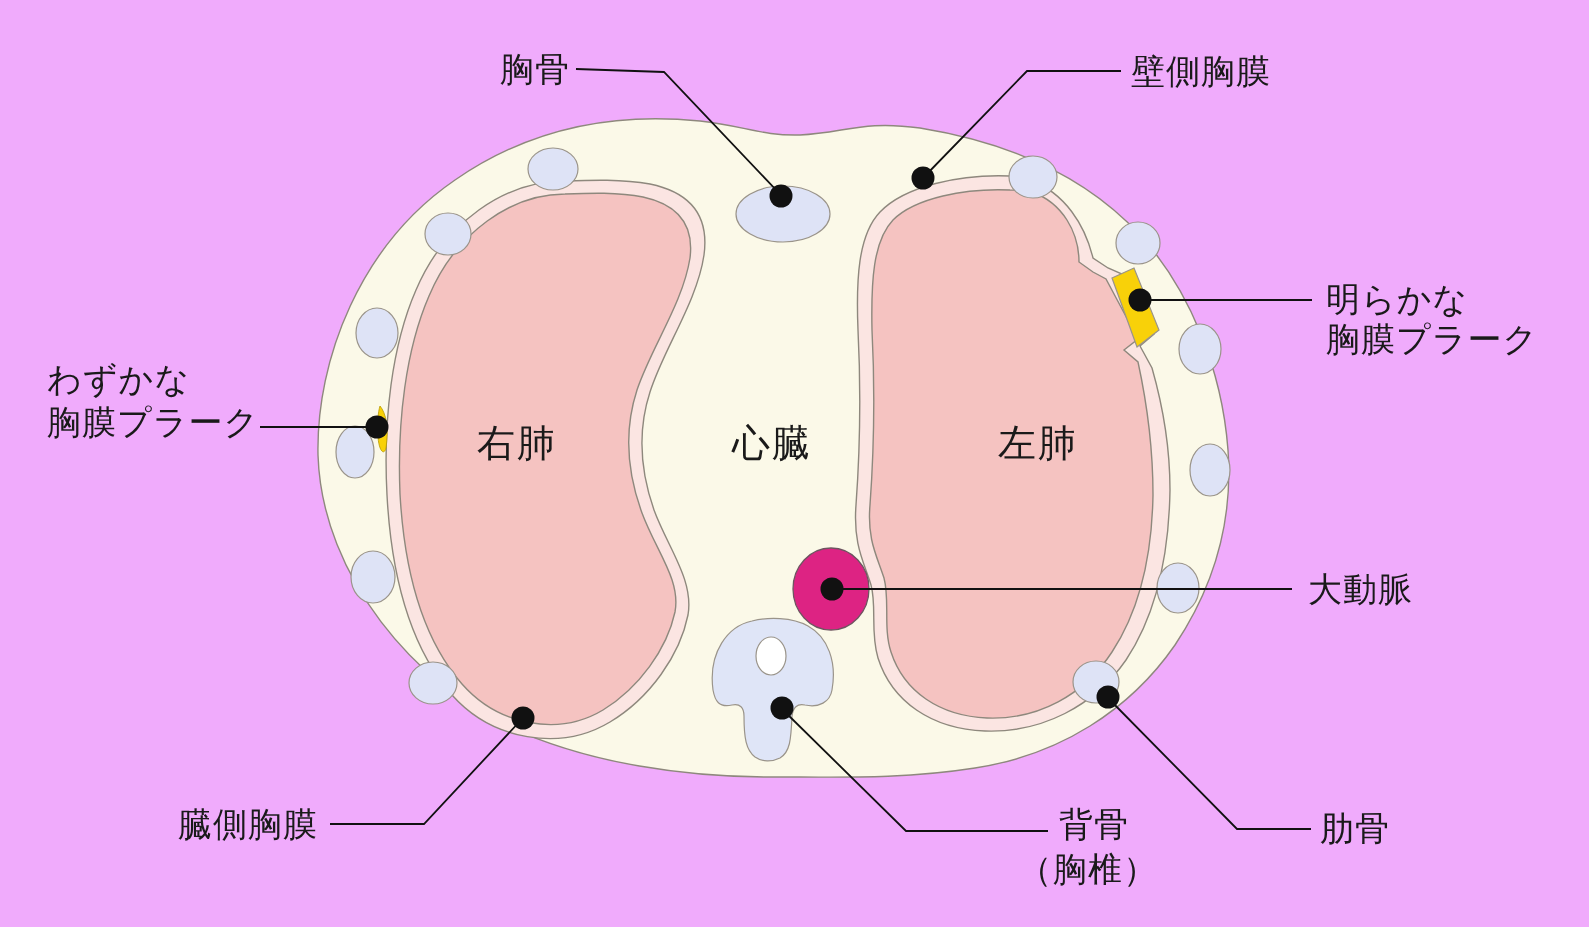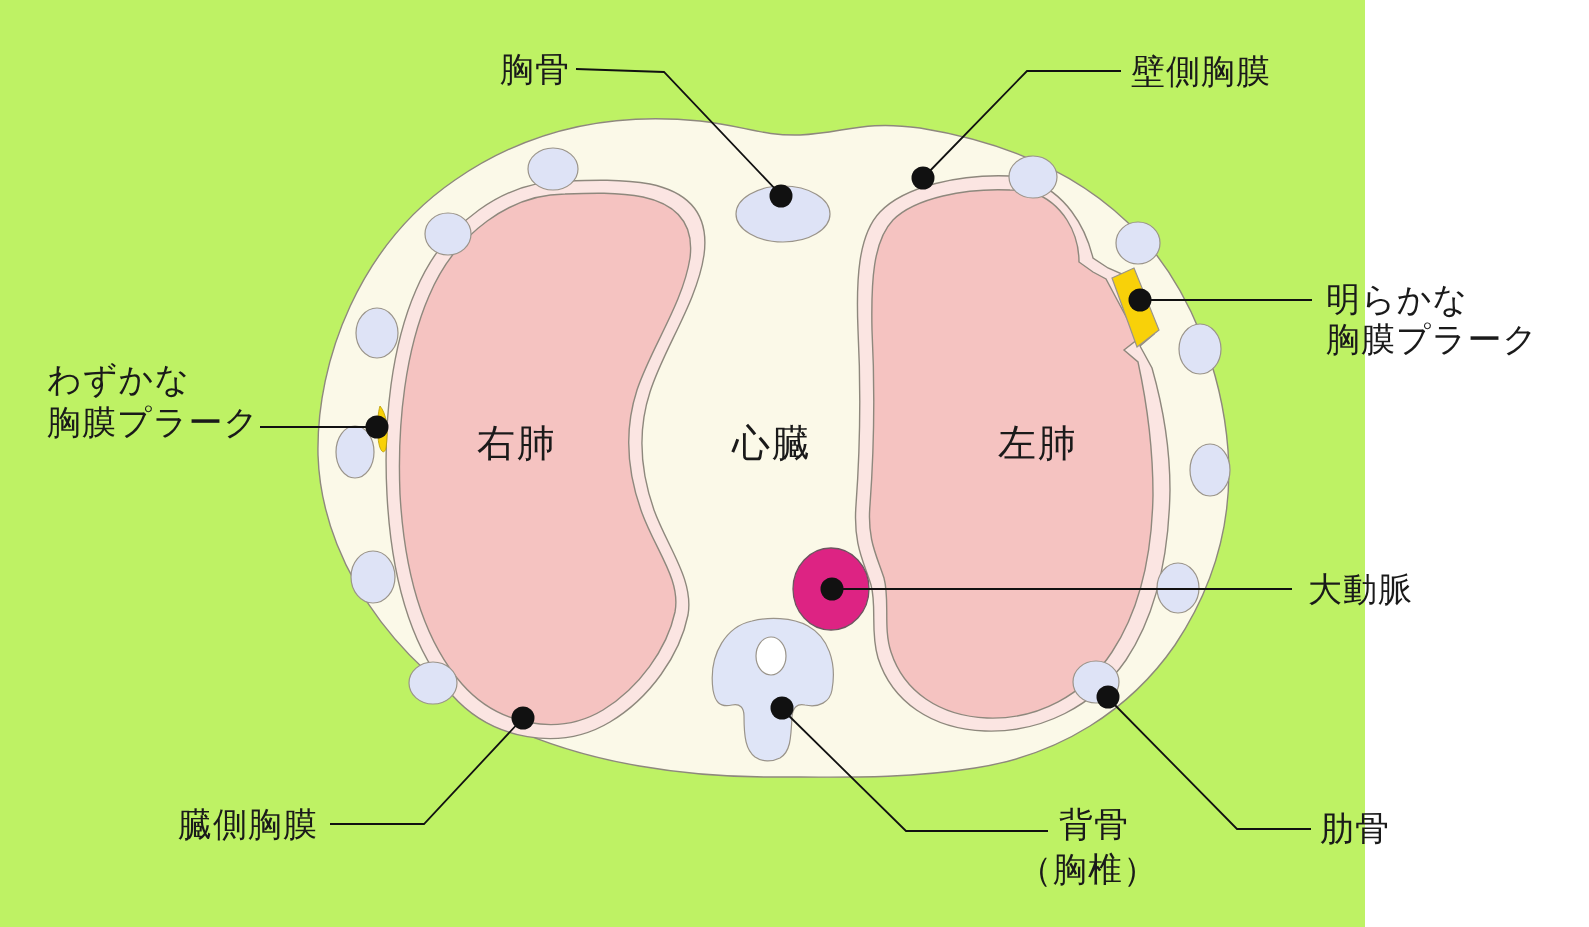--- a/index.html
+++ b/index.html
@@ -2,24 +2,24 @@
 <html><head>
 <meta charset="utf-8">
 <style>
   html, body {
     margin: 0;
     padding: 0;
     background: #ffffff;
     font-family: "Liberation Sans", "DejaVu Sans", sans-serif;
   }
   .stage {
-    width: 1365px;
+    width: 1589px;
     height: 927px;
     position: relative;
-    background: #bef264;
+    background: #f0abfc;
   }
   svg { display: block; }
   .outline   { stroke: #8e887d; stroke-width: 1.4; }
   .outline2  { stroke: #9a948a; stroke-width: 1.2; }
   .leader    { stroke: #111111; stroke-width: 1.8; fill: none; }
   .dot       { fill: #111111; stroke: none; }
   .lbl {
     fill: #1a1a1a;
     font-family: "Liberation Sans", "DejaVu Sans", sans-serif;
     font-size: 34px;

